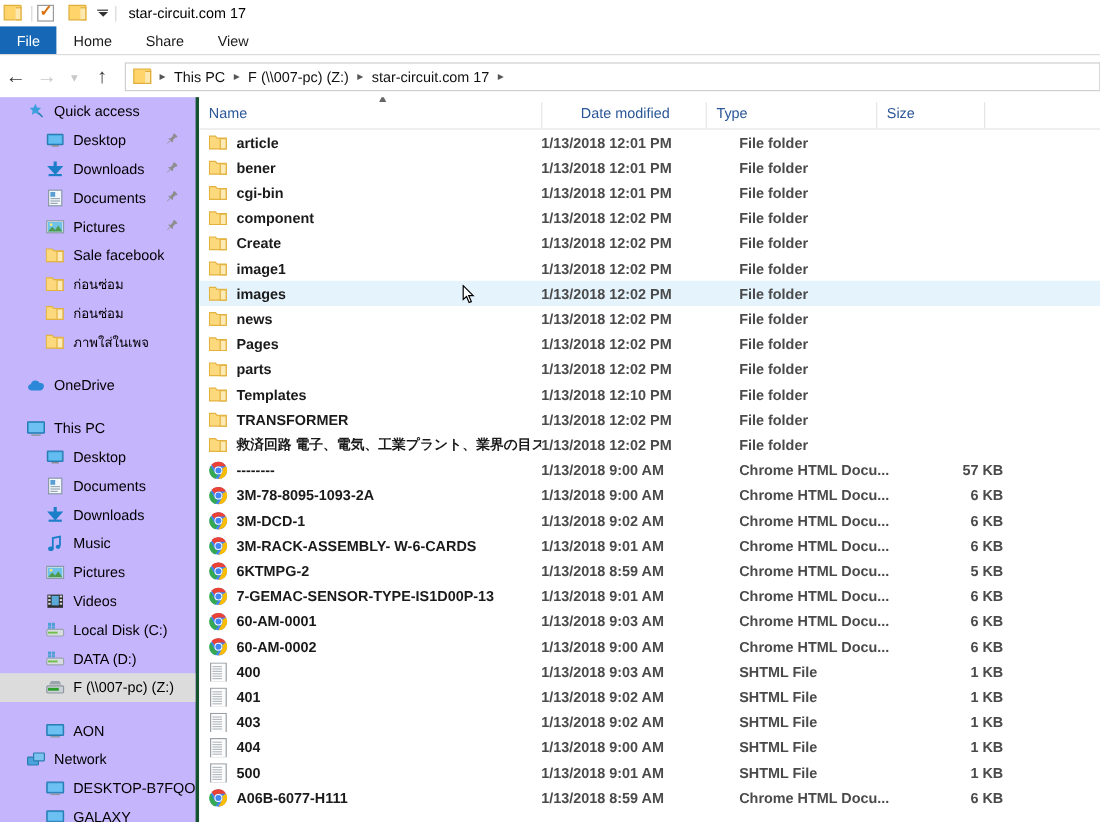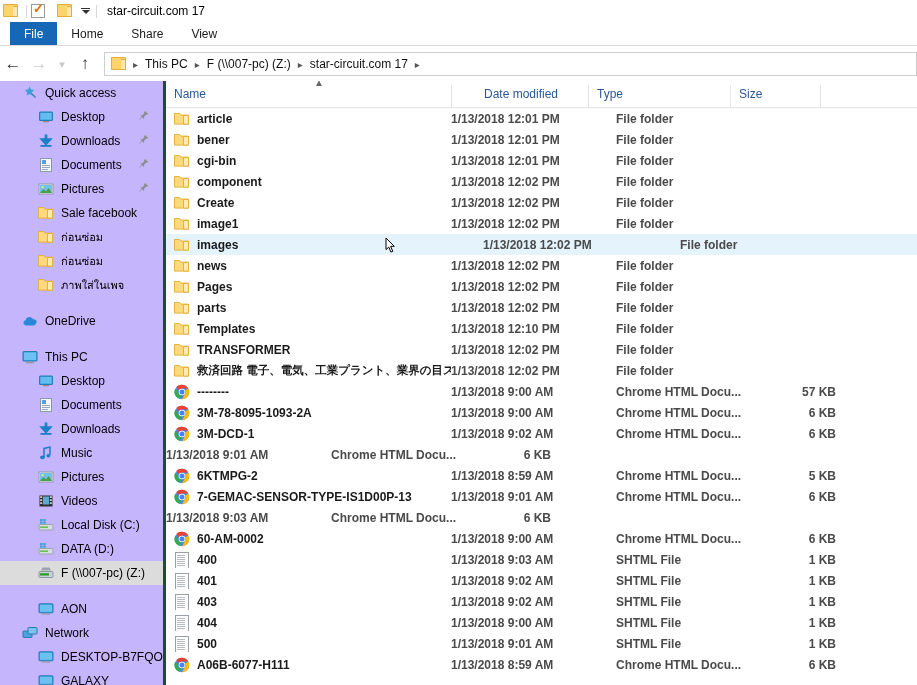--- a/index.html
+++ b/index.html
@@ -68,21 +68,21 @@
     position: absolute; left: 0; top: 22px; width: 917px; height: 24px;
     background: #ffffff; display: flex; align-items: stretch;
     border-bottom: 1px solid #dcdcdc;
   }
   .ribbon-tab {
     display: flex; align-items: center; justify-content: center;
     padding: 0 14px; font-size: 12px; color: #1a1a1a; cursor: default;
     white-space: nowrap;
   }
   .ribbon-tab.file {
-    background: #1667b5; color: #ffffff; min-width: 46px; margin-left: 10px;
+    background: #1667b5; color: #ffffff; min-width: 46px;
   }
 
   
   #addressbar {
     position: absolute; left: 0; top: 47px; width: 917px; height: 34px;
     background: #ffffff; display: flex; align-items: center;
   }
   .nav-btn {
     width: 26px; height: 26px; display: flex; align-items: center; justify-content: center;
     font-size: 17px; color: #3a3a3a; flex: 0 0 auto;
@@ -157,21 +157,21 @@
     position: absolute; left: 148px; top: -8px;
     color: #666; font-size: 10px;
   }
 
   #filerows { position: relative; }
   .frow {
     height: 21px; display: flex; align-items: center; white-space: nowrap;
     position: relative;
     font-weight: bold;
   }
-  .frow.selected { background: #e5f3fd; gap: 32px; }
+  .frow.selected { background: #e5f3fd; }
   .fcell { font-size: 12px; color: #1a1a1a; overflow: hidden; }
   .fc-name { width: 285px; flex: 0 0 285px; display: flex; align-items: center; padding-left: 8px; }
   .fc-date { width: 137px; flex: 0 0 137px; color: #4a4a4a; }
   .fc-type { width: 142px; flex: 0 0 142px; color: #4a4a4a; margin-left: 28px; }
   .fc-size { width: 90px;  flex: 0 0 90px; color: #4a4a4a; text-align: right; padding-right: 12px; }
   .fname { overflow: hidden; }
   .fname.cjk { font-size: 11.5px; }
   .ficon { width: 16px; height: 16px; margin-right: 7px; flex: 0 0 auto; position: relative; }
   
   .ic-page {
@@ -735,167 +735,189 @@
                 <circle cx="8" cy="8" r="3.3" fill="#fff"></circle>
                 <circle cx="8" cy="8" r="2.5" fill="#4285f4"></circle>
               </svg></span>
             <span class="fname">3M-DCD-1</span>
           </div>
           <div class="fcell fc-date">1/13/2018 9:02 AM</div>
           <div class="fcell fc-type">Chrome HTML Docu...</div>
           <div class="fcell fc-size">6 KB</div>
         </div>
         <div class="frow">
-          <div class="fcell fc-date">1/13/2018 9:01 AM</div>
-          <div class="fcell fc-type">Chrome HTML Docu...</div>
-          <div class="fcell fc-size">6 KB</div>
-        </div>
-        <div class="frow">
           <div class="fcell fc-name">
             <span class="ficon"><svg width="16" height="16" viewBox="0 0 16 16">
                 <circle cx="8" cy="8" r="7.2" fill="#4285f4"></circle>
                 <path d="M8 .8A7.2 7.2 0 0 1 14.3 4.5H8a3.5 3.5 0 0 0-3.1 1.9L2.2 3.1A7.2 7.2 0 0 1 8 .8z" fill="#ea4335"></path>
                 <path d="M1.5 4.2l3 5.2A3.5 3.5 0 0 0 8 11.5l-2.6 3.5A7.2 7.2 0 0 1 1.5 4.2z" fill="#34a853"></path>
                 <path d="M14.4 4.5A7.2 7.2 0 0 1 8 15.2l3-5.4a3.5 3.5 0 0 0 .1-3.4z" fill="#fbbc05"></path>
                 <circle cx="8" cy="8" r="3.3" fill="#fff"></circle>
                 <circle cx="8" cy="8" r="2.5" fill="#4285f4"></circle>
               </svg></span>
-            <span class="fname">6KTMPG-2</span>
-          </div>
-          <div class="fcell fc-date">1/13/2018 8:59 AM</div>
+            <span class="fname">3M-RACK-ASSEMBLY- W-6-CARDS</span>
+          </div>
+          <div class="fcell fc-date">1/13/2018 9:01 AM</div>
           <div class="fcell fc-type">Chrome HTML Docu...</div>
-          <div class="fcell fc-size">5 KB</div>
+          <div class="fcell fc-size">6 KB</div>
         </div>
         <div class="frow">
           <div class="fcell fc-name">
             <span class="ficon"><svg width="16" height="16" viewBox="0 0 16 16">
                 <circle cx="8" cy="8" r="7.2" fill="#4285f4"></circle>
                 <path d="M8 .8A7.2 7.2 0 0 1 14.3 4.5H8a3.5 3.5 0 0 0-3.1 1.9L2.2 3.1A7.2 7.2 0 0 1 8 .8z" fill="#ea4335"></path>
                 <path d="M1.5 4.2l3 5.2A3.5 3.5 0 0 0 8 11.5l-2.6 3.5A7.2 7.2 0 0 1 1.5 4.2z" fill="#34a853"></path>
                 <path d="M14.4 4.5A7.2 7.2 0 0 1 8 15.2l3-5.4a3.5 3.5 0 0 0 .1-3.4z" fill="#fbbc05"></path>
                 <circle cx="8" cy="8" r="3.3" fill="#fff"></circle>
                 <circle cx="8" cy="8" r="2.5" fill="#4285f4"></circle>
               </svg></span>
-            <span class="fname">7-GEMAC-SENSOR-TYPE-IS1D00P-13</span>
-          </div>
-          <div class="fcell fc-date">1/13/2018 9:01 AM</div>
+            <span class="fname">6KTMPG-2</span>
+          </div>
+          <div class="fcell fc-date">1/13/2018 8:59 AM</div>
           <div class="fcell fc-type">Chrome HTML Docu...</div>
-          <div class="fcell fc-size">6 KB</div>
-        </div>
-        <div class="frow">
-          <div class="fcell fc-date">1/13/2018 9:03 AM</div>
-          <div class="fcell fc-type">Chrome HTML Docu...</div>
-          <div class="fcell fc-size">6 KB</div>
+          <div class="fcell fc-size">5 KB</div>
         </div>
         <div class="frow">
           <div class="fcell fc-name">
             <span class="ficon"><svg width="16" height="16" viewBox="0 0 16 16">
                 <circle cx="8" cy="8" r="7.2" fill="#4285f4"></circle>
                 <path d="M8 .8A7.2 7.2 0 0 1 14.3 4.5H8a3.5 3.5 0 0 0-3.1 1.9L2.2 3.1A7.2 7.2 0 0 1 8 .8z" fill="#ea4335"></path>
                 <path d="M1.5 4.2l3 5.2A3.5 3.5 0 0 0 8 11.5l-2.6 3.5A7.2 7.2 0 0 1 1.5 4.2z" fill="#34a853"></path>
                 <path d="M14.4 4.5A7.2 7.2 0 0 1 8 15.2l3-5.4a3.5 3.5 0 0 0 .1-3.4z" fill="#fbbc05"></path>
                 <circle cx="8" cy="8" r="3.3" fill="#fff"></circle>
                 <circle cx="8" cy="8" r="2.5" fill="#4285f4"></circle>
               </svg></span>
-            <span class="fname">60-AM-0002</span>
-          </div>
-          <div class="fcell fc-date">1/13/2018 9:00 AM</div>
+            <span class="fname">7-GEMAC-SENSOR-TYPE-IS1D00P-13</span>
+          </div>
+          <div class="fcell fc-date">1/13/2018 9:01 AM</div>
           <div class="fcell fc-type">Chrome HTML Docu...</div>
           <div class="fcell fc-size">6 KB</div>
-        </div>
-        <div class="frow">
-          <div class="fcell fc-name">
-            <span class="ficon"><span class="ic-page"><span class="page-lines">
-                  <i></i>
-                  <i></i>
-                  <i></i>
-                  <i></i>
-                  <i></i>
-                  <i></i>
-                </span></span></span>
-            <span class="fname">400</span>
-          </div>
-          <div class="fcell fc-date">1/13/2018 9:03 AM</div>
-          <div class="fcell fc-type">SHTML File</div>
-          <div class="fcell fc-size">1 KB</div>
-        </div>
-        <div class="frow">
-          <div class="fcell fc-name">
-            <span class="ficon"><span class="ic-page"><span class="page-lines">
-                  <i></i>
-                  <i></i>
-                  <i></i>
-                  <i></i>
-                  <i></i>
-                  <i></i>
-                </span></span></span>
-            <span class="fname">401</span>
-          </div>
-          <div class="fcell fc-date">1/13/2018 9:02 AM</div>
-          <div class="fcell fc-type">SHTML File</div>
-          <div class="fcell fc-size">1 KB</div>
-        </div>
-        <div class="frow">
-          <div class="fcell fc-name">
-            <span class="ficon"><span class="ic-page"><span class="page-lines">
-                  <i></i>
-                  <i></i>
-                  <i></i>
-                  <i></i>
-                  <i></i>
-                  <i></i>
-                </span></span></span>
-            <span class="fname">403</span>
-          </div>
-          <div class="fcell fc-date">1/13/2018 9:02 AM</div>
-          <div class="fcell fc-type">SHTML File</div>
-          <div class="fcell fc-size">1 KB</div>
-        </div>
-        <div class="frow">
-          <div class="fcell fc-name">
-            <span class="ficon"><span class="ic-page"><span class="page-lines">
-                  <i></i>
-                  <i></i>
-                  <i></i>
-                  <i></i>
-                  <i></i>
-                  <i></i>
-                </span></span></span>
-            <span class="fname">404</span>
-          </div>
-          <div class="fcell fc-date">1/13/2018 9:00 AM</div>
-          <div class="fcell fc-type">SHTML File</div>
-          <div class="fcell fc-size">1 KB</div>
-        </div>
-        <div class="frow">
-          <div class="fcell fc-name">
-            <span class="ficon"><span class="ic-page"><span class="page-lines">
-                  <i></i>
-                  <i></i>
-                  <i></i>
-                  <i></i>
-                  <i></i>
-                  <i></i>
-                </span></span></span>
-            <span class="fname">500</span>
-          </div>
-          <div class="fcell fc-date">1/13/2018 9:01 AM</div>
-          <div class="fcell fc-type">SHTML File</div>
-          <div class="fcell fc-size">1 KB</div>
         </div>
         <div class="frow">
           <div class="fcell fc-name">
             <span class="ficon"><svg width="16" height="16" viewBox="0 0 16 16">
                 <circle cx="8" cy="8" r="7.2" fill="#4285f4"></circle>
                 <path d="M8 .8A7.2 7.2 0 0 1 14.3 4.5H8a3.5 3.5 0 0 0-3.1 1.9L2.2 3.1A7.2 7.2 0 0 1 8 .8z" fill="#ea4335"></path>
                 <path d="M1.5 4.2l3 5.2A3.5 3.5 0 0 0 8 11.5l-2.6 3.5A7.2 7.2 0 0 1 1.5 4.2z" fill="#34a853"></path>
                 <path d="M14.4 4.5A7.2 7.2 0 0 1 8 15.2l3-5.4a3.5 3.5 0 0 0 .1-3.4z" fill="#fbbc05"></path>
                 <circle cx="8" cy="8" r="3.3" fill="#fff"></circle>
                 <circle cx="8" cy="8" r="2.5" fill="#4285f4"></circle>
               </svg></span>
+            <span class="fname">60-AM-0001</span>
+          </div>
+          <div class="fcell fc-date">1/13/2018 9:03 AM</div>
+          <div class="fcell fc-type">Chrome HTML Docu...</div>
+          <div class="fcell fc-size">6 KB</div>
+        </div>
+        <div class="frow">
+          <div class="fcell fc-name">
+            <span class="ficon"><svg width="16" height="16" viewBox="0 0 16 16">
+                <circle cx="8" cy="8" r="7.2" fill="#4285f4"></circle>
+                <path d="M8 .8A7.2 7.2 0 0 1 14.3 4.5H8a3.5 3.5 0 0 0-3.1 1.9L2.2 3.1A7.2 7.2 0 0 1 8 .8z" fill="#ea4335"></path>
+                <path d="M1.5 4.2l3 5.2A3.5 3.5 0 0 0 8 11.5l-2.6 3.5A7.2 7.2 0 0 1 1.5 4.2z" fill="#34a853"></path>
+                <path d="M14.4 4.5A7.2 7.2 0 0 1 8 15.2l3-5.4a3.5 3.5 0 0 0 .1-3.4z" fill="#fbbc05"></path>
+                <circle cx="8" cy="8" r="3.3" fill="#fff"></circle>
+                <circle cx="8" cy="8" r="2.5" fill="#4285f4"></circle>
+              </svg></span>
+            <span class="fname">60-AM-0002</span>
+          </div>
+          <div class="fcell fc-date">1/13/2018 9:00 AM</div>
+          <div class="fcell fc-type">Chrome HTML Docu...</div>
+          <div class="fcell fc-size">6 KB</div>
+        </div>
+        <div class="frow">
+          <div class="fcell fc-name">
+            <span class="ficon"><span class="ic-page"><span class="page-lines">
+                  <i></i>
+                  <i></i>
+                  <i></i>
+                  <i></i>
+                  <i></i>
+                  <i></i>
+                </span></span></span>
+            <span class="fname">400</span>
+          </div>
+          <div class="fcell fc-date">1/13/2018 9:03 AM</div>
+          <div class="fcell fc-type">SHTML File</div>
+          <div class="fcell fc-size">1 KB</div>
+        </div>
+        <div class="frow">
+          <div class="fcell fc-name">
+            <span class="ficon"><span class="ic-page"><span class="page-lines">
+                  <i></i>
+                  <i></i>
+                  <i></i>
+                  <i></i>
+                  <i></i>
+                  <i></i>
+                </span></span></span>
+            <span class="fname">401</span>
+          </div>
+          <div class="fcell fc-date">1/13/2018 9:02 AM</div>
+          <div class="fcell fc-type">SHTML File</div>
+          <div class="fcell fc-size">1 KB</div>
+        </div>
+        <div class="frow">
+          <div class="fcell fc-name">
+            <span class="ficon"><span class="ic-page"><span class="page-lines">
+                  <i></i>
+                  <i></i>
+                  <i></i>
+                  <i></i>
+                  <i></i>
+                  <i></i>
+                </span></span></span>
+            <span class="fname">403</span>
+          </div>
+          <div class="fcell fc-date">1/13/2018 9:02 AM</div>
+          <div class="fcell fc-type">SHTML File</div>
+          <div class="fcell fc-size">1 KB</div>
+        </div>
+        <div class="frow">
+          <div class="fcell fc-name">
+            <span class="ficon"><span class="ic-page"><span class="page-lines">
+                  <i></i>
+                  <i></i>
+                  <i></i>
+                  <i></i>
+                  <i></i>
+                  <i></i>
+                </span></span></span>
+            <span class="fname">404</span>
+          </div>
+          <div class="fcell fc-date">1/13/2018 9:00 AM</div>
+          <div class="fcell fc-type">SHTML File</div>
+          <div class="fcell fc-size">1 KB</div>
+        </div>
+        <div class="frow">
+          <div class="fcell fc-name">
+            <span class="ficon"><span class="ic-page"><span class="page-lines">
+                  <i></i>
+                  <i></i>
+                  <i></i>
+                  <i></i>
+                  <i></i>
+                  <i></i>
+                </span></span></span>
+            <span class="fname">500</span>
+          </div>
+          <div class="fcell fc-date">1/13/2018 9:01 AM</div>
+          <div class="fcell fc-type">SHTML File</div>
+          <div class="fcell fc-size">1 KB</div>
+        </div>
+        <div class="frow">
+          <div class="fcell fc-name">
+            <span class="ficon"><svg width="16" height="16" viewBox="0 0 16 16">
+                <circle cx="8" cy="8" r="7.2" fill="#4285f4"></circle>
+                <path d="M8 .8A7.2 7.2 0 0 1 14.3 4.5H8a3.5 3.5 0 0 0-3.1 1.9L2.2 3.1A7.2 7.2 0 0 1 8 .8z" fill="#ea4335"></path>
+                <path d="M1.5 4.2l3 5.2A3.5 3.5 0 0 0 8 11.5l-2.6 3.5A7.2 7.2 0 0 1 1.5 4.2z" fill="#34a853"></path>
+                <path d="M14.4 4.5A7.2 7.2 0 0 1 8 15.2l3-5.4a3.5 3.5 0 0 0 .1-3.4z" fill="#fbbc05"></path>
+                <circle cx="8" cy="8" r="3.3" fill="#fff"></circle>
+                <circle cx="8" cy="8" r="2.5" fill="#4285f4"></circle>
+              </svg></span>
             <span class="fname">A06B-6077-H111</span>
           </div>
           <div class="fcell fc-date">1/13/2018 8:59 AM</div>
           <div class="fcell fc-type">Chrome HTML Docu...</div>
           <div class="fcell fc-size">6 KB</div>
         </div>
       </div>
   </div>
 </div>
 

